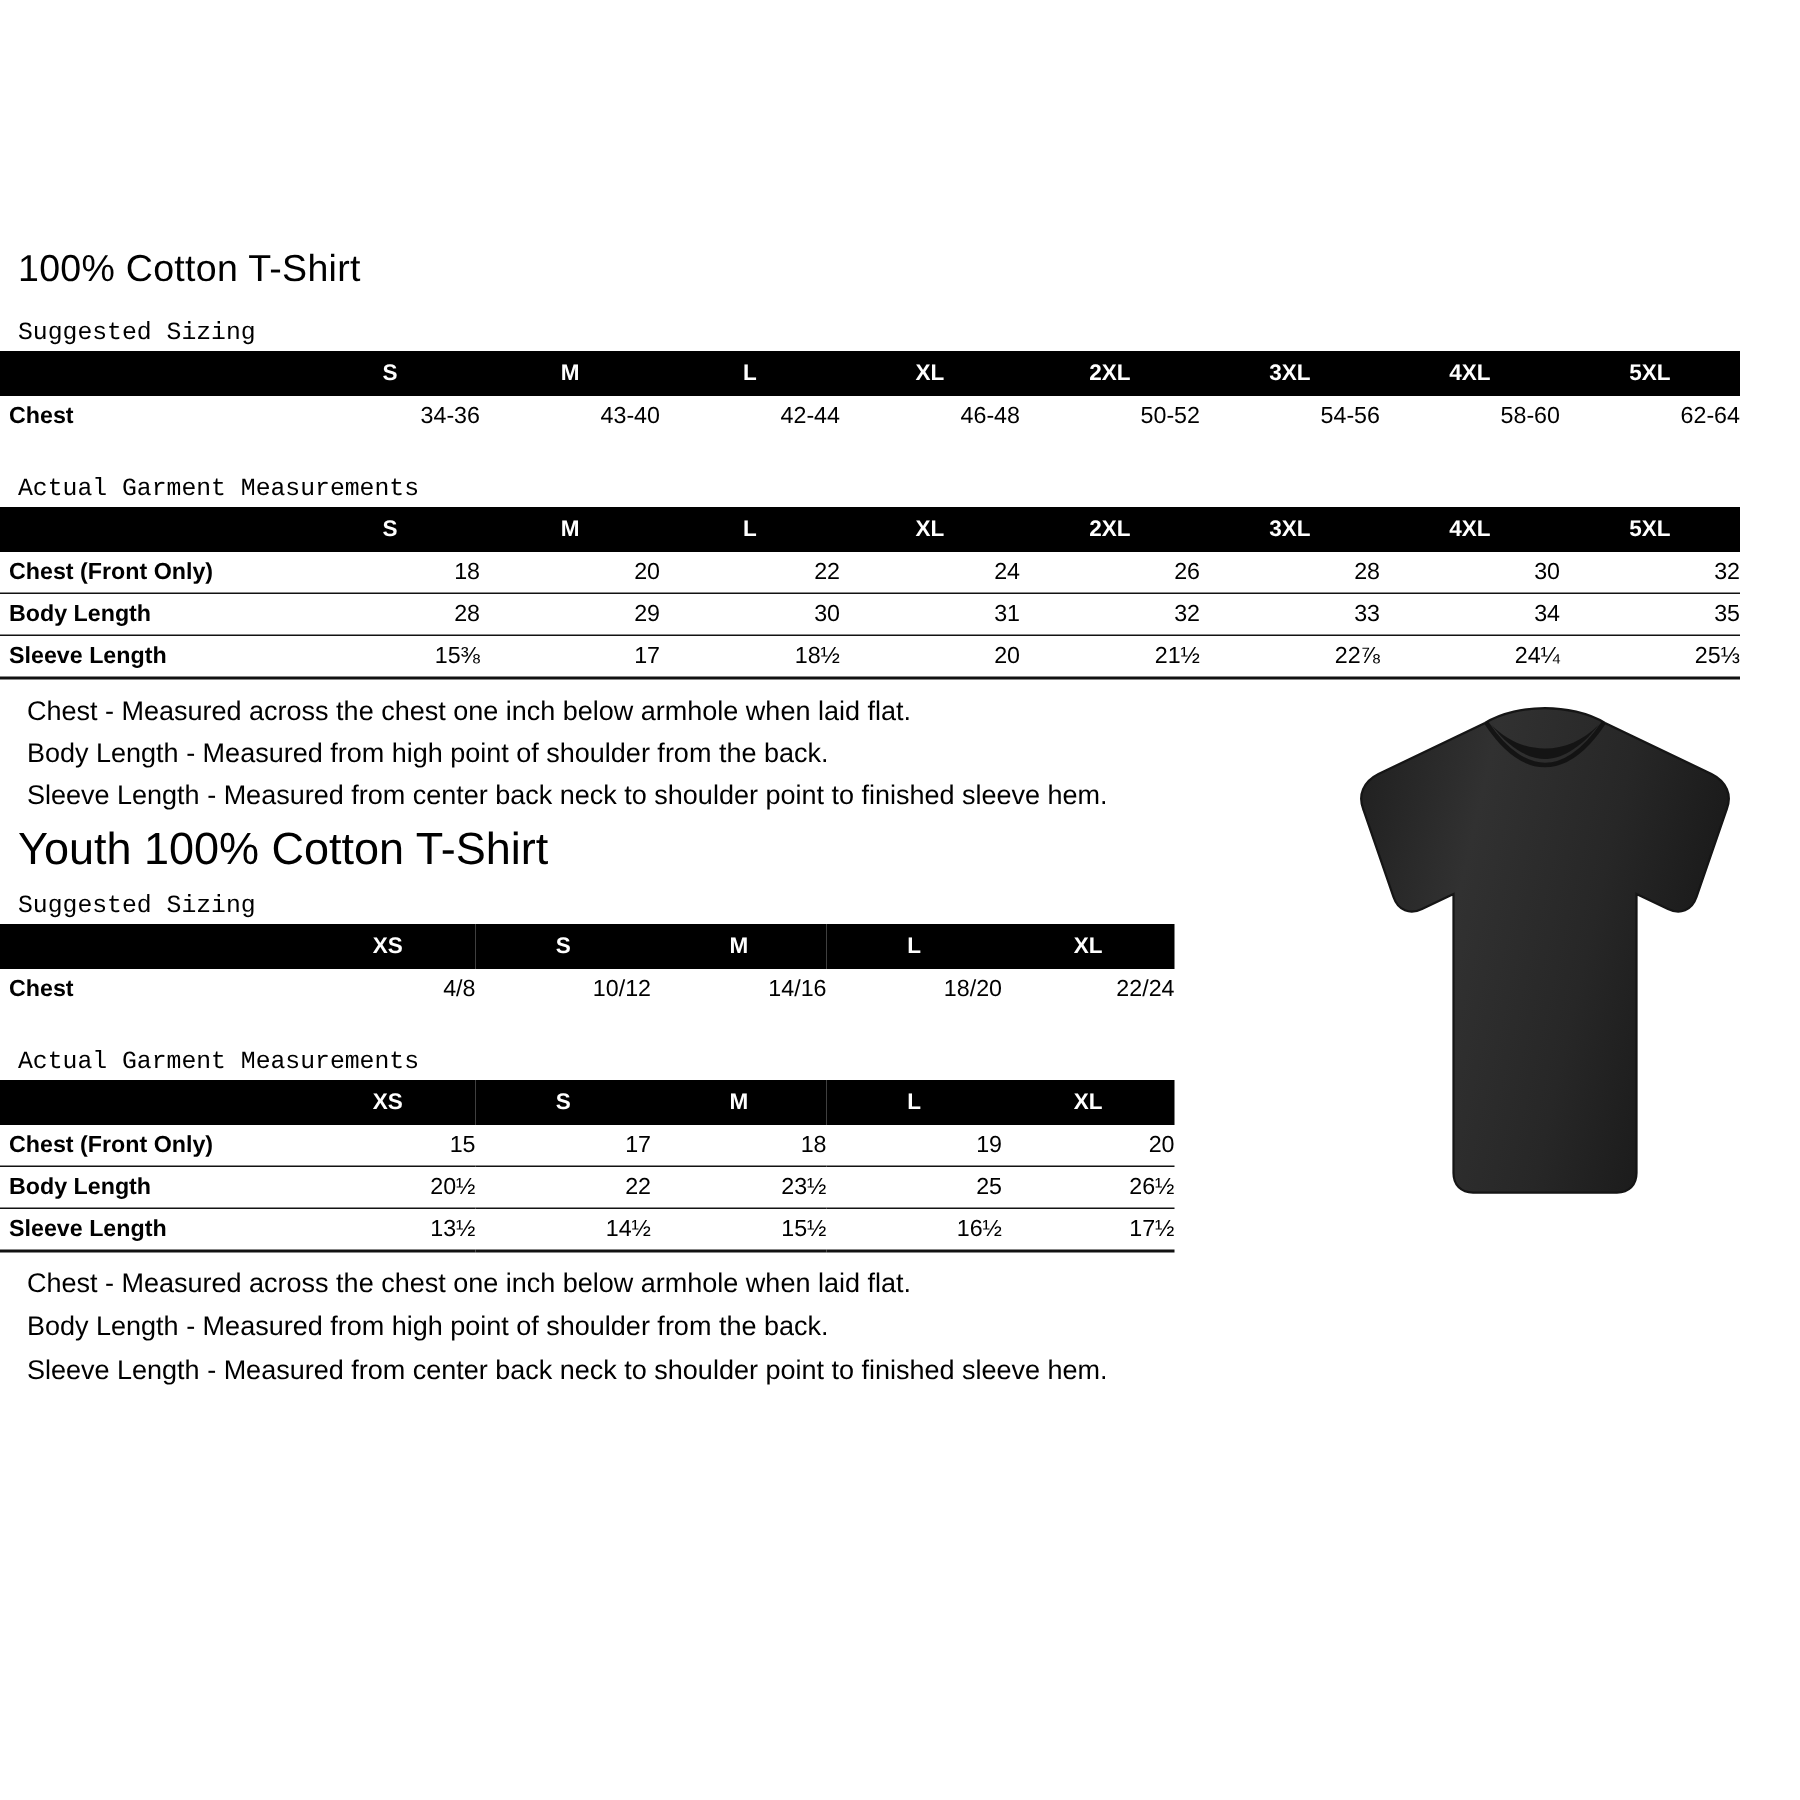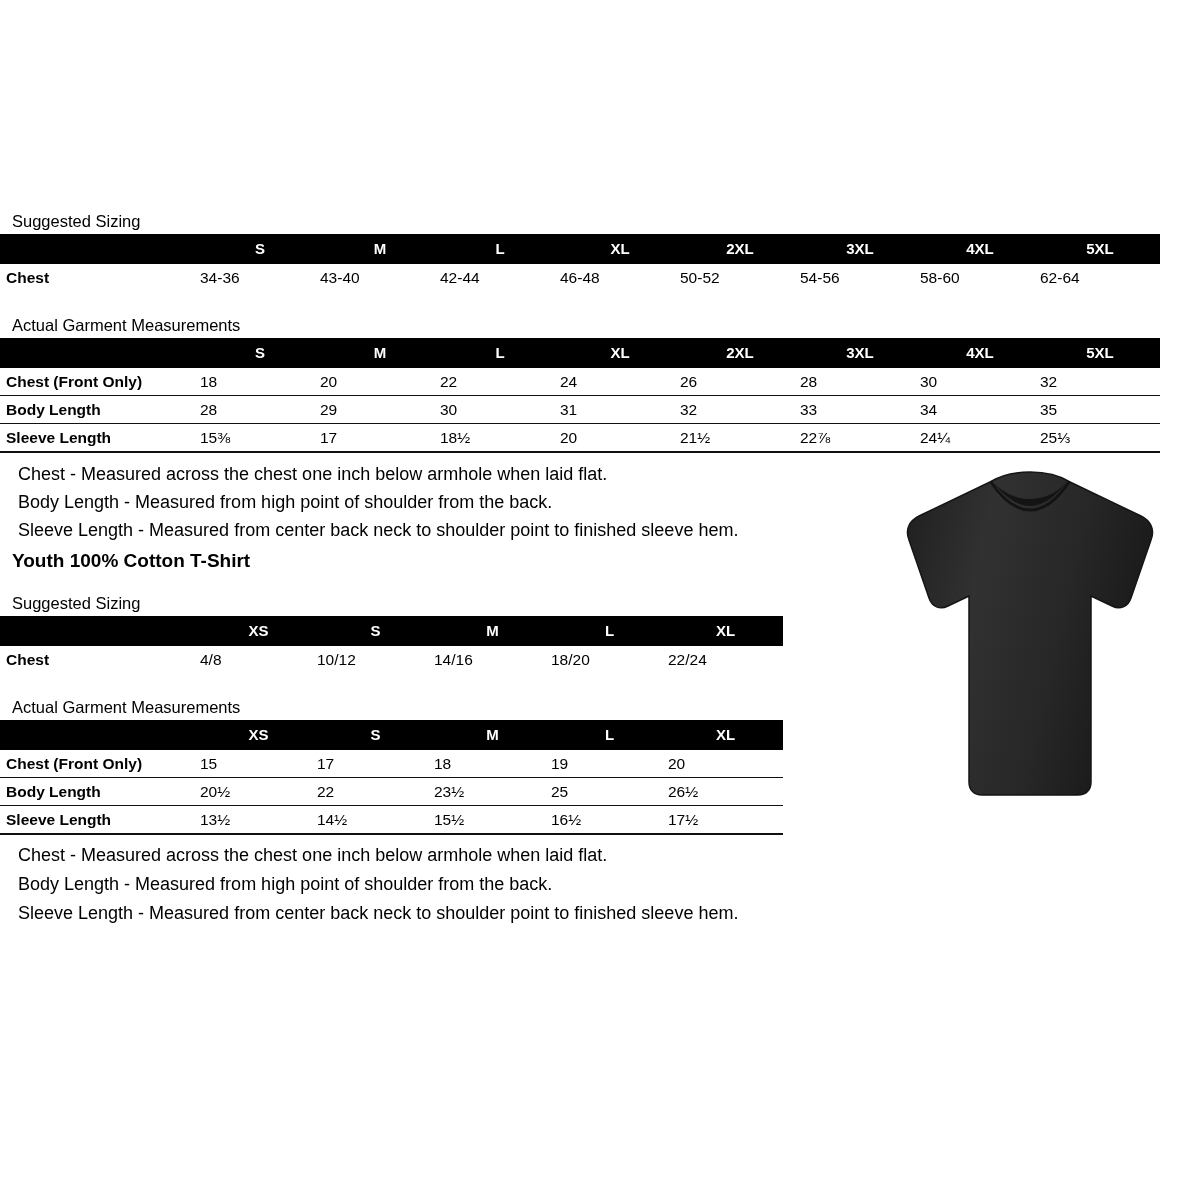--- a/index.html
+++ b/index.html
@@ -49,20 +49,21 @@
     font-weight: 700;
     letter-spacing: 2.5px;
     font-family: "DejaVu Sans", sans-serif;
   }
   
   .sec-label {
     position: absolute;
     font-size: 16.5px;
     font-weight: 400;
     white-space: nowrap;
+    font-family: Liberation Mono, monospace;
   }
   
   table.chart {
     position: absolute;
     border-collapse: collapse;
     table-layout: fixed;
     font-size: 15.5px;
   }
   table.chart th, table.chart td {
     padding: 0;
@@ -78,21 +79,21 @@
     font-size: 15px;
     text-align: center;
     height: 30px;
     line-height: 30px;
   }
   table.chart thead th.rowlabel {
     text-align: left;
     padding-left: 6px;
   }
   table.chart tbody td {
-    text-align: left;
+    text-align: right;
     background: #ffffff;
   }
   table.chart tbody td.rowlabel {
     text-align: left;
     padding-left: 6px;
     font-weight: 700;
     font-size: 15.5px;
   }
   table.chart tbody tr.ruled td {
     border-bottom: 1.5px solid #111111;
@@ -104,39 +105,40 @@
   .note {
     position: absolute;
     font-size: 18px;
     white-space: nowrap;
   }
   
   .youth-title {
     position: absolute;
     left: 12px;
     top: 550px;
-    font-size: 19px;
-    font-weight: 700;
+    font-size: 30px;
+    font-weight: 400;
     white-space: nowrap;
   }
   
   .shirt-wrap {
     position: absolute;
     left: 895px;
     top: 470px;
     width: 270px;
     height: 345px;
   }
   .shirt-wrap svg { display: block; }
 </style>
 </head>
 <body>
 
 <div class="sheet">
 
+  <div class="adult-title">100% Cotton T-Shirt</div>
 
 
   <div class="sec-label" style="left:12px; top:212px;">Suggested Sizing</div>
 
   <table class="chart" style="left:0px; top:234px; width:1160px;">
     <colgroup>
       <col style="width:200px">
       <col style="width:120px">
         <col style="width:120px">
         <col style="width:120px">

